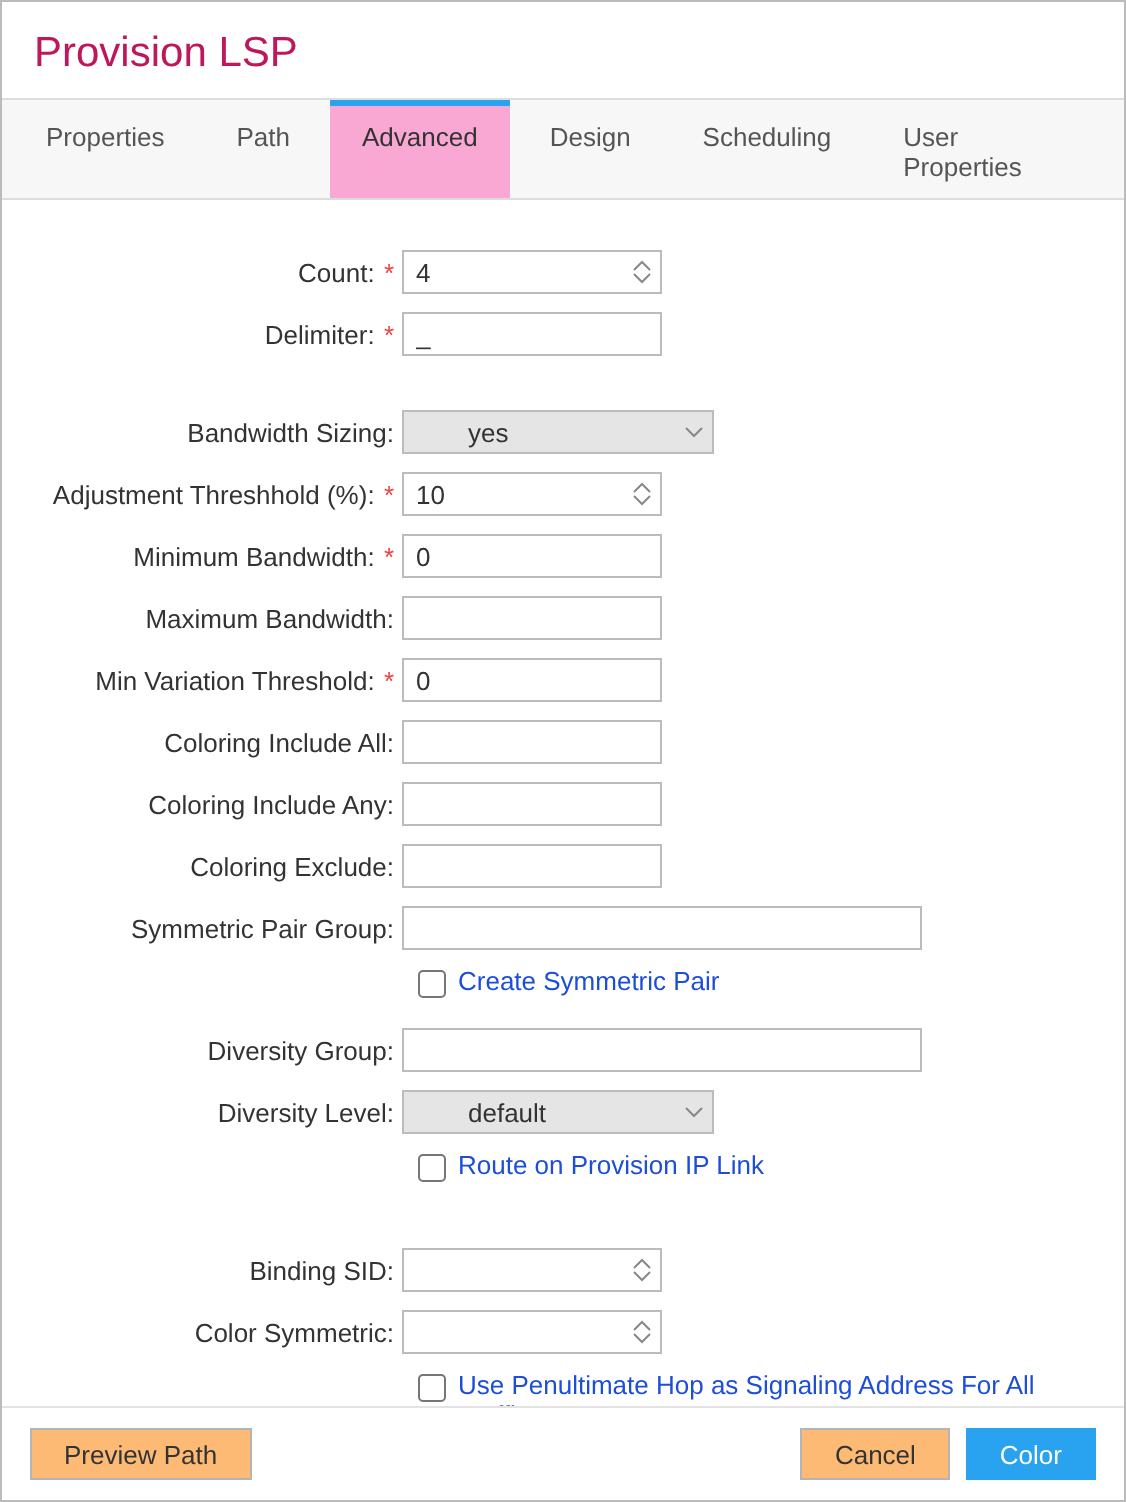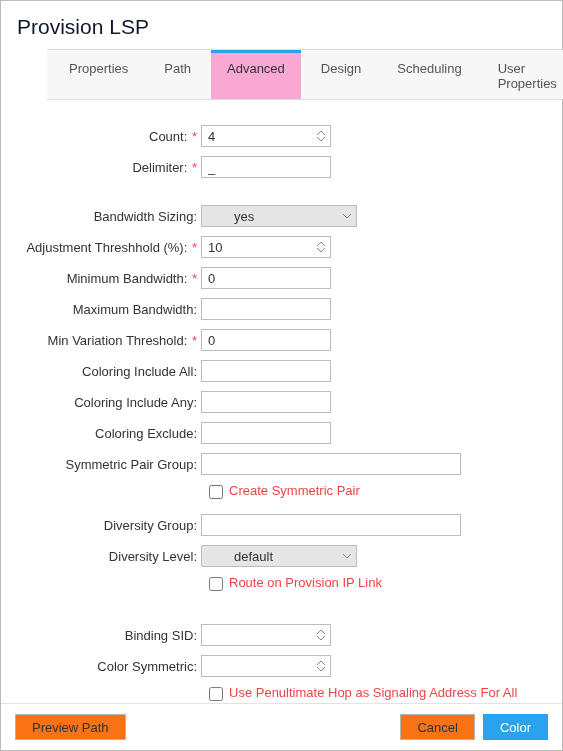--- a/index.html
+++ b/index.html
@@ -16,30 +16,29 @@
     width: 563px;
     height: 751px;
     background: #fff;
     border: 1px solid #bbb;
     box-shadow: 0 1px 4px rgba(0,0,0,0.15);
     display: flex;
     flex-direction: column;
   }
   .title {
     font-size: 21px;
-    color: #0f172a;
+    color: #be185d;
     padding: 14px 16px 10px 16px;
   }
   .tabs {
     display: flex;
     border-top: 1px solid #ddd;
     border-bottom: 1px solid #ddd;
     background: #f7f7f7;
     padding: 0 6px;
-    margin-left: 46px;
   }
   .tab {
     padding: 8px 16px;
     font-size: 13px;
     color: #555;
     cursor: pointer;
     background: #f7f7f7;
     border-top: 3px solid transparent;
     margin-right: 4px;
   }
@@ -121,37 +120,37 @@
     display: flex;
     align-items: flex-start;
     margin: 4px 0 14px 188px;
   }
   .checkbox-row input[type="checkbox"] {
     margin: 2px 6px 0 0;
     width: 14px; height: 14px;
   }
   .checkbox-label {
     font-size: 13px;
-    color: #ef4444;
+    color: #1d4ed8;
     max-width: 300px;
   }
   .gap { height: 18px; }
   .footer {
     display: flex;
     align-items: center;
     padding: 10px 14px;
     border-top: 1px solid #e3e3e3;
     background: #fff;
   }
   .btn {
     font-size: 13px;
     height: 26px;
     padding: 0 16px;
     border: 1px solid #b4b4b4;
-    background: #f97316;
+    background: #fdba74;
     color: #333;
     cursor: pointer;
     font-family: inherit;
   }
   .btn.primary {
     background: #29a3f0;
     border-color: #29a3f0;
     color: #fff;
   }
   .footer .spacer { flex: 1; }

